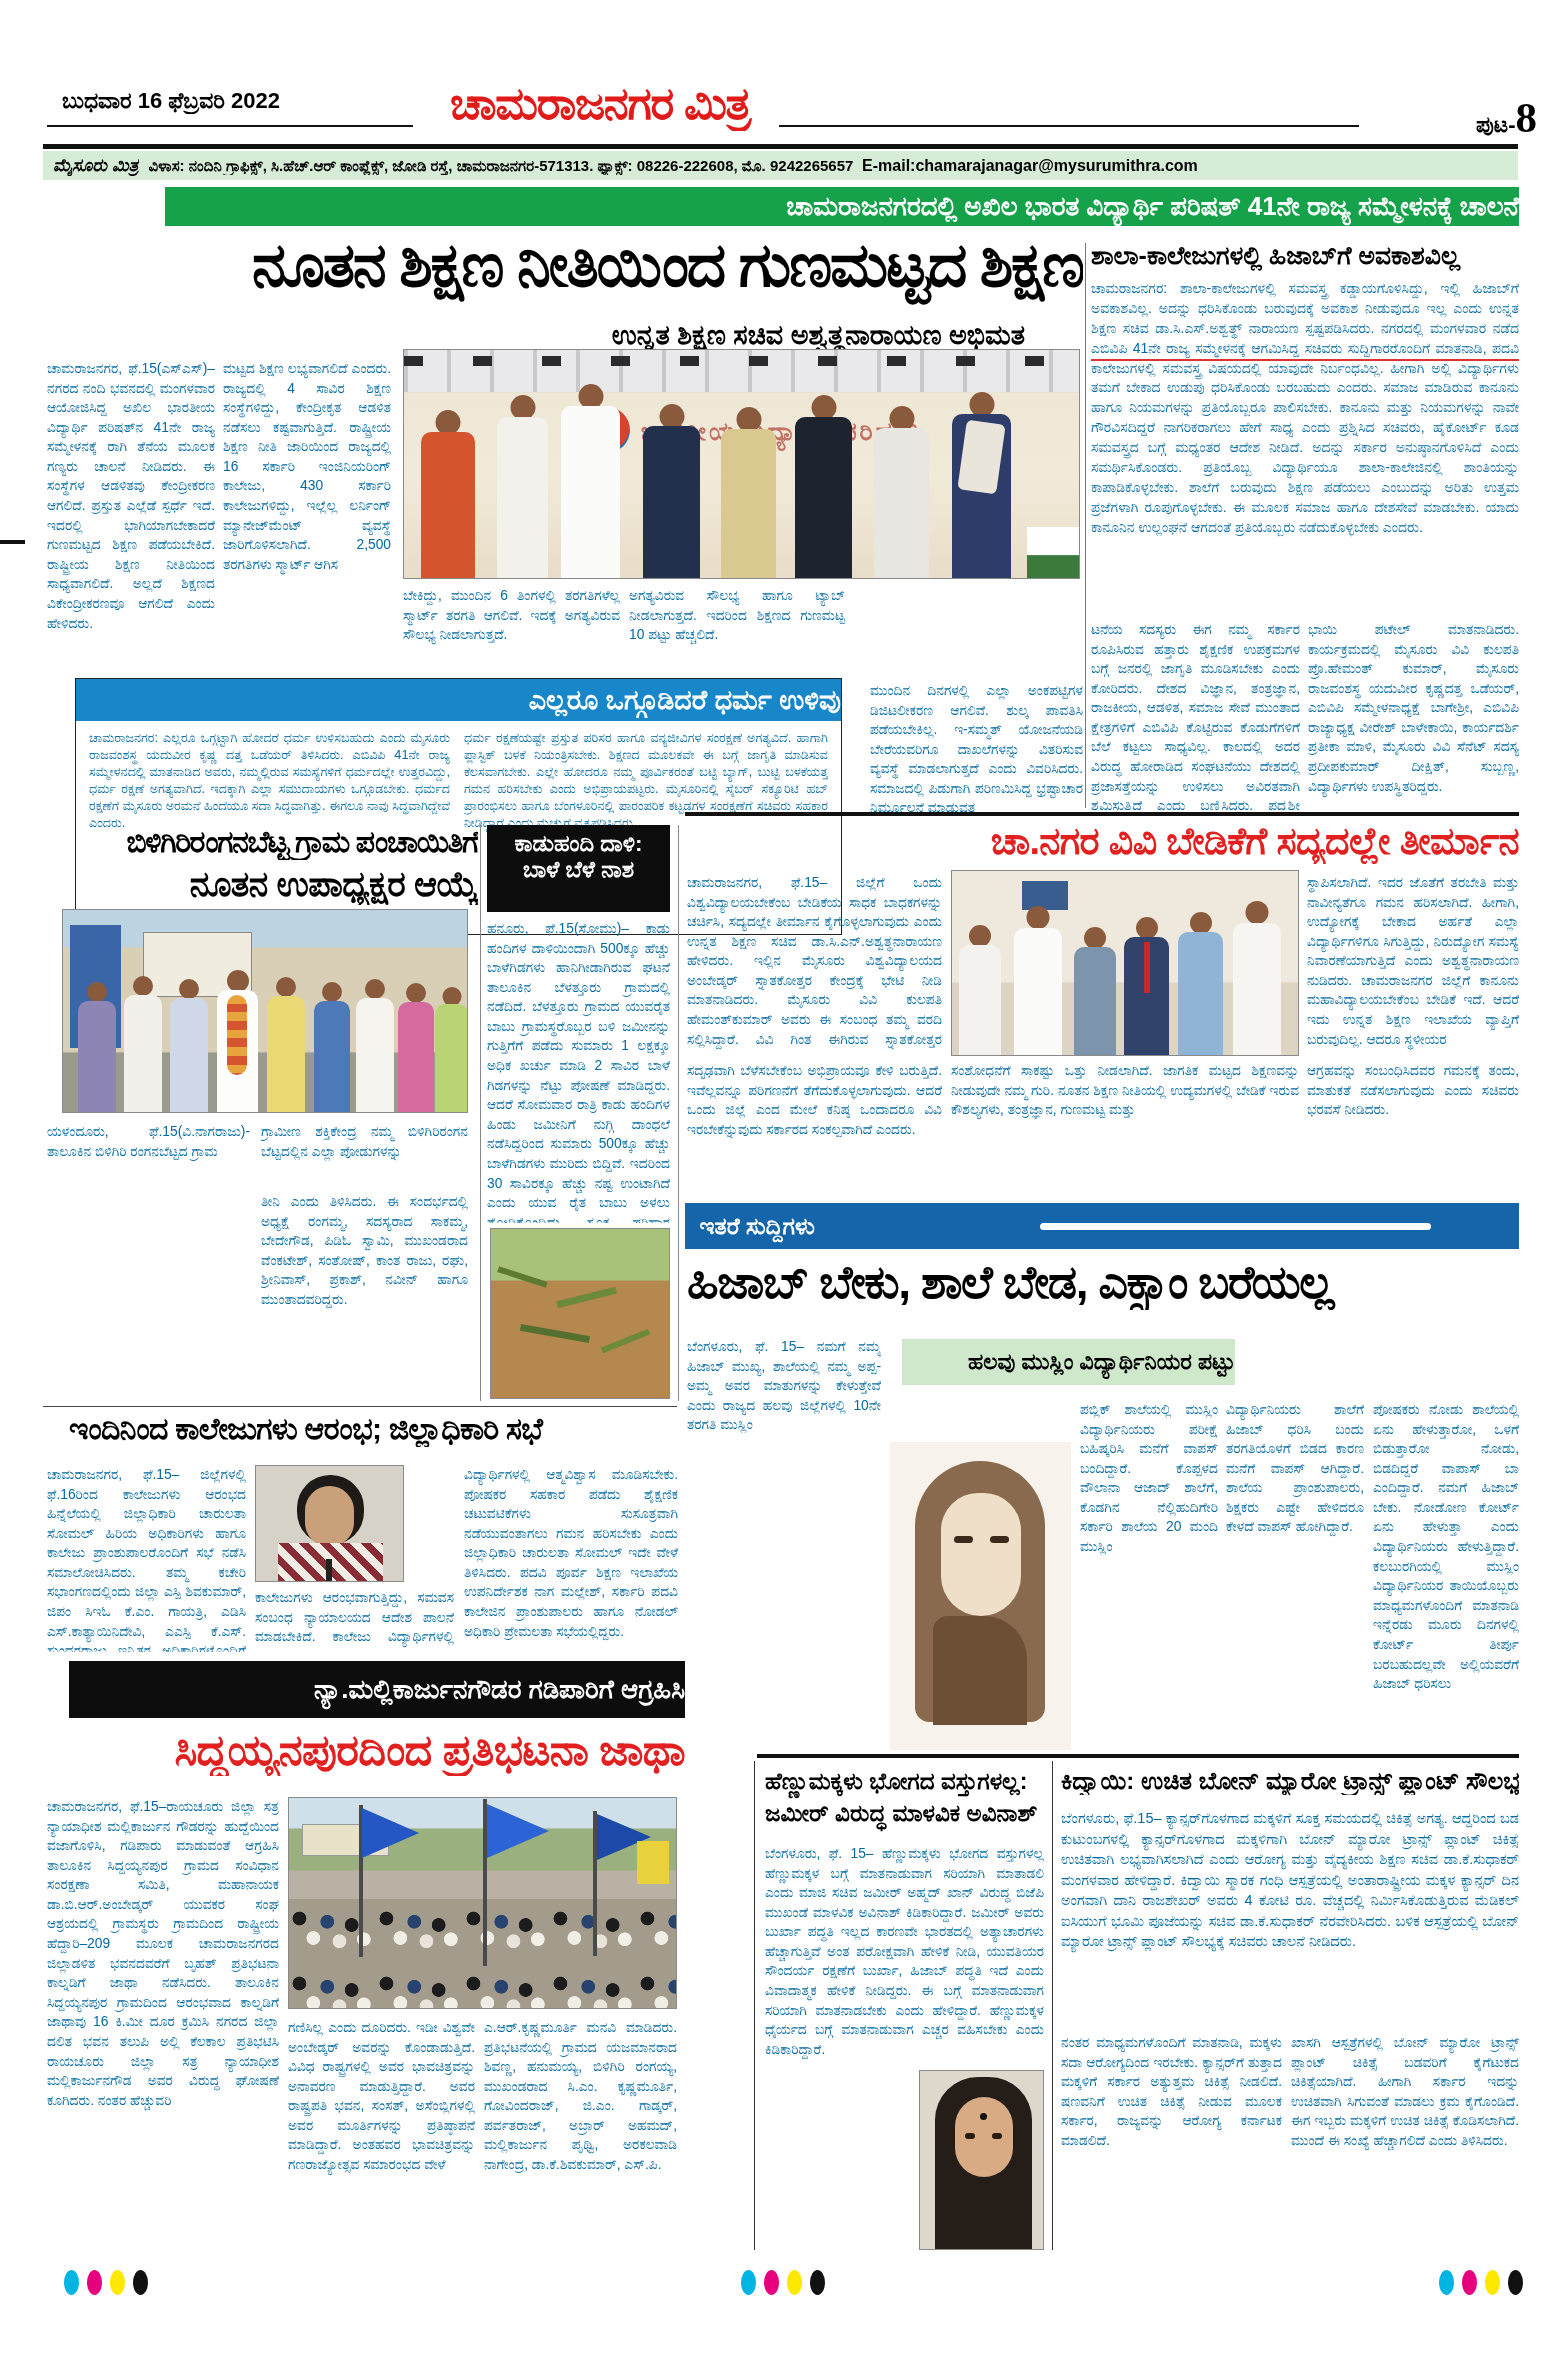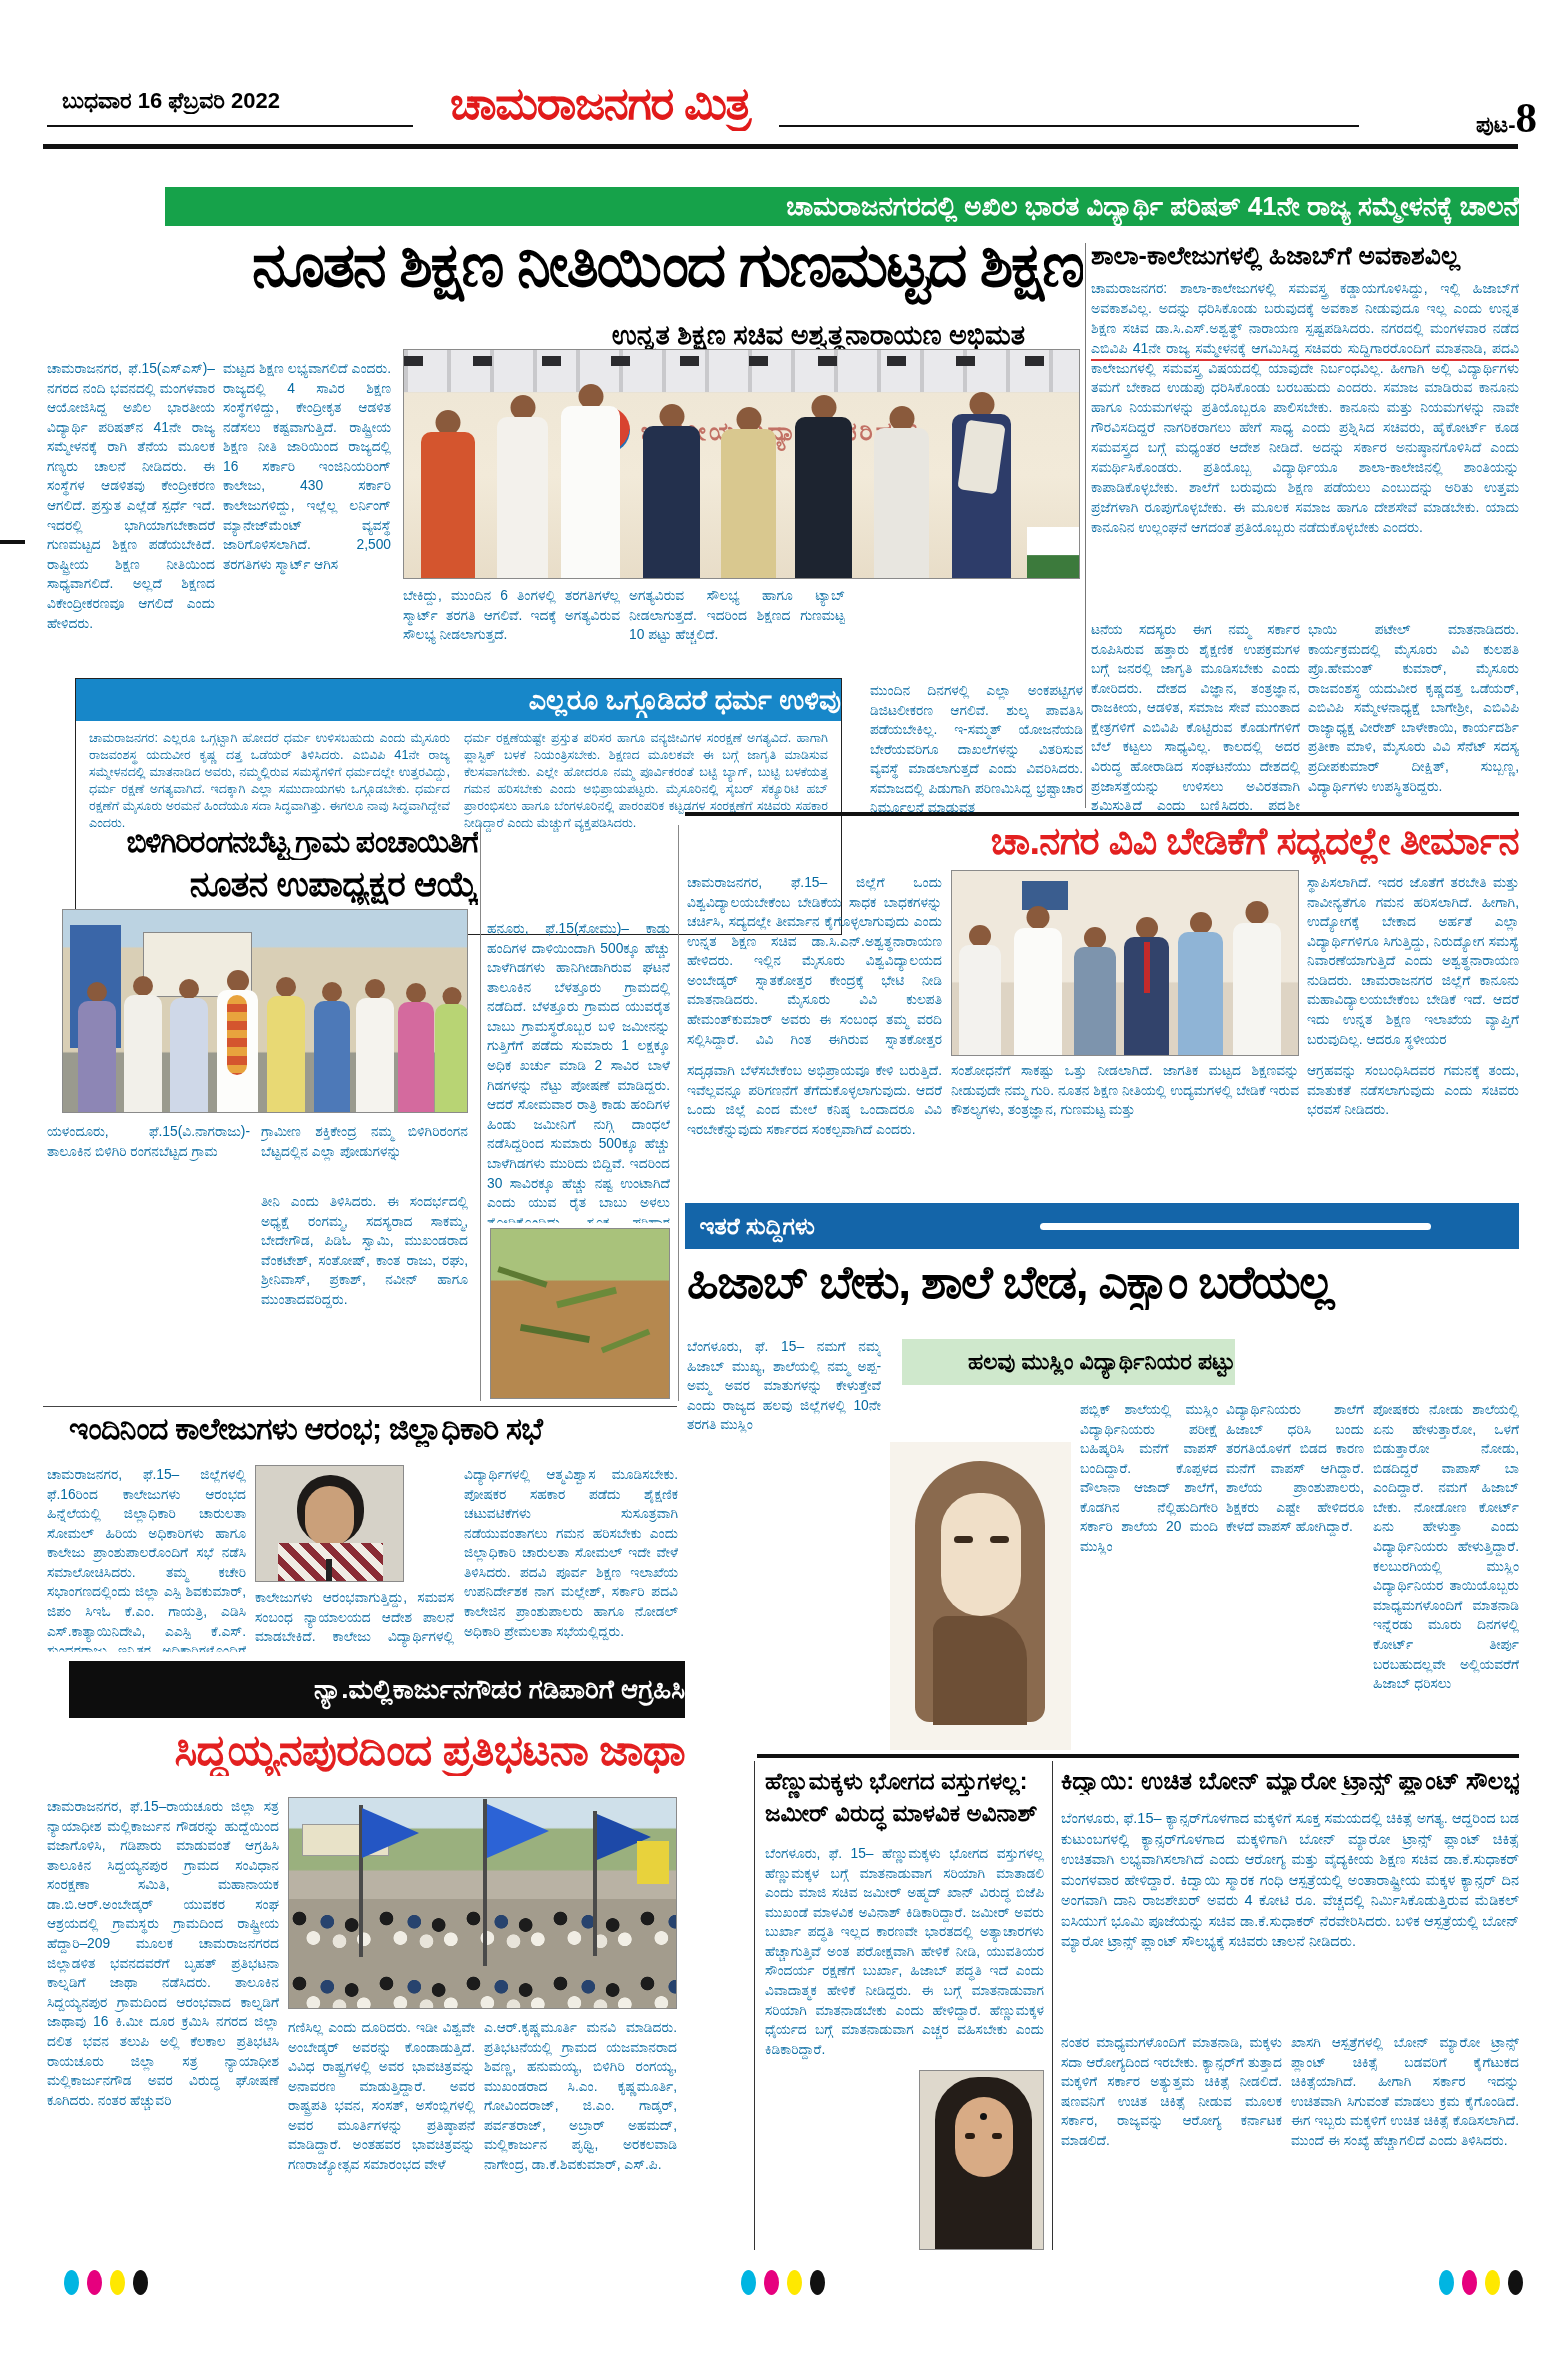--- a/index.html
+++ b/index.html
@@ -27,20 +27,25 @@
 <div id="page">
 
   <div class="abs hl" style="left:62px;top:88px;width:304px;font-size:22px">ಬುಧವಾರ 16 ಫೆಬ್ರವರಿ 2022</div>
   <div class="abs hrule" style="left:47px;top:125px;width:366px;height:2.2px;background:#111"></div>
   <div class="abs hrule" style="left:779px;top:125px;width:580px;height:2.2px;background:#111"></div>
   <div class="abs hl" style="left:419px;top:78px;width:362px;font-size:45px;color:#e11a1a;text-align:center;letter-spacing:-1.4px">ಚಾಮರಾಜನಗರ ಮಿತ್ರ</div>
   <div class="abs" style="left:1370px;top:93px;width:167px;text-align:right">
     <span class="hl" style="font-size:22px">ಪುಟ-</span><span class="hl" style="font-size:43px;font-family:'Liberation Serif',serif">8</span>
   </div>
   <div class="abs" style="left:43px;top:144px;width:1475px;height:5px;background:#111"></div>
+  <div class="abs" style="left:43px;top:151px;width:1475px;height:29px;background:#d7ecd7;display:flex;align-items:center;padding:0 10px;overflow:hidden">
+    <span class="hl" style="font-size:17.4px;font-style:italic;margin-right:10px;white-space:nowrap">ಮೈಸೂರು ಮಿತ್ರ</span>
+    <span class="hl" style="font-size:15px;white-space:nowrap;overflow:hidden">ವಿಳಾಸ: ನಂದಿನಿ ಗ್ರಾಫಿಕ್ಸ್, ಸಿ.ಹೆಚ್.ಆರ್ ಕಾಂಪ್ಲೆಕ್ಸ್, ಜೋಡಿ ರಸ್ತೆ, ಚಾಮರಾಜನಗರ-571313. ಫ್ಯಾಕ್ಸ್: 08226-222608, ಮೊ. 9242265657</span>
+    <span class="hl" style="font-size:16px;margin-left:8.7px;white-space:nowrap">E-mail:chamarajanagar@mysurumithra.com</span>
+  </div>
 
   <div class="abs white hl center" style="left:165px;top:187px;width:1354px;height:39px;background:#16a24a;font-size:26px;line-height:39px">ಚಾಮರಾಜನಗರದಲ್ಲಿ ಅಖಿಲ ಭಾರತ ವಿದ್ಯಾರ್ಥಿ ಪರಿಷತ್ 41ನೇ ರಾಜ್ಯ ಸಮ್ಮೇಳನಕ್ಕೆ ಚಾಲನೆ</div>
 
   <div class="abs hl center" style="left:43px;top:230px;width:1040px;height:81px;font-size:61px;letter-spacing:-2.2px;white-space:nowrap">ನೂತನ ಶಿಕ್ಷಣ ನೀತಿಯಿಂದ ಗುಣಮಟ್ಟದ ಶಿಕ್ಷಣ</div>
   <div class="abs hl center" style="left:402px;top:320px;width:623px;font-size:27px">ಉನ್ನತ ಶಿಕ್ಷಣ ಸಚಿವ ಅಶ್ವತ್ಥನಾರಾಯಣ ಅಭಿಮತ</div>
 
   <div class="abs bodytxt" style="left:47px;top:359px;width:168px;height:446px">ಚಾಮರಾಜನಗರ, ಫೆ.15(ಎಸ್ಎಸ್)– ನಗರದ ನಂದಿ ಭವನದಲ್ಲಿ ಮಂಗಳವಾರ ಆಯೋಜಿಸಿದ್ದ ಅಖಿಲ ಭಾರತೀಯ ವಿದ್ಯಾರ್ಥಿ ಪರಿಷತ್‌ನ 41ನೇ ರಾಜ್ಯ ಸಮ್ಮೇಳನಕ್ಕೆ ರಾಗಿ ತೆನೆಯ ಮೂಲಕ ಗಣ್ಯರು ಚಾಲನೆ ನೀಡಿದರು. ಈ ಸಂಸ್ಥೆಗಳ ಆಡಳಿತವು ಕೇಂದ್ರೀಕರಣ ಆಗಲಿದೆ. ಪ್ರಸ್ತುತ ಎಲ್ಲೆಡೆ ಸ್ಪರ್ಧೆ ಇದೆ. ಇದರಲ್ಲಿ ಭಾಗಿಯಾಗಬೇಕಾದರೆ ಗುಣಮಟ್ಟದ ಶಿಕ್ಷಣ ಪಡೆಯಬೇಕಿದೆ. ರಾಷ್ಟ್ರೀಯ ಶಿಕ್ಷಣ ನೀತಿಯಿಂದ ಸಾಧ್ಯವಾಗಲಿದೆ. ಅಲ್ಲದೆ ಶಿಕ್ಷಣದ ವಿಕೇಂದ್ರೀಕರಣವೂ ಆಗಲಿದೆ ಎಂದು ಹೇಳಿದರು.</div>
   <div class="abs bodytxt" style="left:223px;top:359px;width:168px;height:446px">ಮಟ್ಟದ ಶಿಕ್ಷಣ ಲಭ್ಯವಾಗಲಿದೆ ಎಂದರು. ರಾಜ್ಯದಲ್ಲಿ 4 ಸಾವಿರ ಶಿಕ್ಷಣ ಸಂಸ್ಥೆಗಳಿದ್ದು, ಕೇಂದ್ರೀಕೃತ ಆಡಳಿತ ನಡೆಸಲು ಕಷ್ಟವಾಗುತ್ತಿದೆ. ರಾಷ್ಟ್ರೀಯ ಶಿಕ್ಷಣ ನೀತಿ ಜಾರಿಯಿಂದ ರಾಜ್ಯದಲ್ಲಿ 16 ಸರ್ಕಾರಿ ಇಂಜಿನಿಯರಿಂಗ್ ಕಾಲೇಜು, 430 ಸರ್ಕಾರಿ ಕಾಲೇಜುಗಳಿದ್ದು, ಇಲ್ಲೆಲ್ಲ ಲರ್ನಿಂಗ್ ಮ್ಯಾನೇಜ್‌ಮೆಂಟ್ ವ್ಯವಸ್ಥೆ ಜಾರಿಗೊಳಿಸಲಾಗಿದೆ. 2,500 ತರಗತಿಗಳು ಸ್ಮಾರ್ಟ್ ಆಗಿಸ</div>
 
   <div class="photo" style="left:403px;top:349px;width:677px;height:230px;background:linear-gradient(180deg,#e8e8ea 0%,#dcd9d2 18%,#efe7d6 19%,#f2ead9 55%,#e8ddc8 100%)">
@@ -145,20 +150,24 @@
     <div class="person" style="left:372px;width:33px;height:125px">
         <div class="head" style="width:19px;height:19px"></div>
         <div class="torso" style="background:#b8d474;top:17.4px"></div>
       </div>
   </div>
   <div class="abs bodytxt" style="left:47px;top:1122px;width:203px;height:64px">ಯಳಂದೂರು, ಫೆ.15(ವಿ.ನಾಗರಾಜು)- ತಾಲೂಕಿನ ಬಿಳಿಗಿರಿ ರಂಗನಬೆಟ್ಟದ ಗ್ರಾಮ</div>
   <div class="abs bodytxt" style="left:261px;top:1122px;width:207px;height:64px">ಗ್ರಾಮೀಣ ಶಕ್ತಿಕೇಂದ್ರ ನಮ್ಮ ಬಿಳಿಗಿರಿರಂಗನ ಬೆಟ್ಟದಲ್ಲಿನ ಎಲ್ಲಾ ಪೋಡುಗಳನ್ನು</div>
   <div class="abs bodytxt" style="left:261px;top:1192px;width:207px;height:209px">ತೀನಿ ಎಂದು ತಿಳಿಸಿದರು. ಈ ಸಂದರ್ಭದಲ್ಲಿ ಅಧ್ಯಕ್ಷೆ ರಂಗಮ್ಮ, ಸದಸ್ಯರಾದ ಸಾಕಮ್ಮ, ಬೇದೇಗೌಡ, ಪಿಡಿಓ ಸ್ವಾಮಿ, ಮುಖಂಡರಾದ ವೆಂಕಟೇಶ್, ಸಂತೋಷ್, ಕಾಂತ ರಾಜು, ರಘು, ಶ್ರೀನಿವಾಸ್, ಪ್ರಕಾಶ್, ನವೀನ್ ಹಾಗೂ ಮುಂತಾದವರಿದ್ದರು.</div>
 
   <div class="vrule" style="left:480px;top:825px;height:576px;width:0.7px;background:#888"></div>
+  <div class="abs" style="left:487px;top:825px;width:183px;height:87px;background:#0d0d0d;color:#fff;text-align:center;padding-top:5.8px">
+    <div class="hl white" style="font-size:22.5px">ಕಾಡುಹಂದಿ ದಾಳಿ:</div>
+    <div class="hl white" style="font-size:22.5px">ಬಾಳೆ ಬೆಳೆ ನಾಶ</div>
+  </div>
   <div class="abs bodytxt" style="left:487px;top:919px;width:183px;height:304px">ಹನೂರು, ಫೆ.15(ಸೋಮು)– ಕಾಡು ಹಂದಿಗಳ ದಾಳಿಯಿಂದಾಗಿ 500ಕ್ಕೂ ಹೆಚ್ಚು ಬಾಳೆಗಿಡಗಳು ಹಾನಿಗೀಡಾಗಿರುವ ಘಟನೆ ತಾಲೂಕಿನ ಬೆಳತ್ತೂರು ಗ್ರಾಮದಲ್ಲಿ ನಡೆದಿದೆ. ಬೆಳತ್ತೂರು ಗ್ರಾಮದ ಯುವರೈತ ಬಾಬು ಗ್ರಾಮಸ್ಥರೊಬ್ಬರ ಬಳಿ ಜಮೀನನ್ನು ಗುತ್ತಿಗೆಗೆ ಪಡೆದು ಸುಮಾರು 1 ಲಕ್ಷಕ್ಕೂ ಅಧಿಕ ಖರ್ಚು ಮಾಡಿ 2 ಸಾವಿರ ಬಾಳೆ ಗಿಡಗಳನ್ನು ನೆಟ್ಟು ಪೋಷಣೆ ಮಾಡಿದ್ದರು. ಆದರೆ ಸೋಮವಾರ ರಾತ್ರಿ ಕಾಡು ಹಂದಿಗಳ ಹಿಂಡು ಜಮೀನಿಗೆ ನುಗ್ಗಿ ದಾಂಧಲೆ ನಡೆಸಿದ್ದರಿಂದ ಸುಮಾರು 500ಕ್ಕೂ ಹೆಚ್ಚು ಬಾಳೆಗಿಡಗಳು ಮುರಿದು ಬಿದ್ದಿವೆ. ಇದರಿಂದ 30 ಸಾವಿರಕ್ಕೂ ಹೆಚ್ಚು ನಷ್ಟ ಉಂಟಾಗಿದೆ ಎಂದು ಯುವ ರೈತ ಬಾಬು ಅಳಲು ತೋಡಿಕೊಂಡಿದ್ದು, ಸೂಕ್ತ ಪರಿಹಾರ ಕಲ್ಪಿಸುವಂತೆ ಅರಣ್ಯ ಇಲಾಖೆ ಅಧಿಕಾರಿಗಳಿಗೆ ಮನವಿ ಮಾಡಿದ್ದಾರೆ.</div>
   <div class="photo" style="left:490px;top:1228px;width:180px;height:171px;background:linear-gradient(180deg,#a9c27b 0 30%,#b5884f 31% 100%)">
     <div class="abs" style="left:5.8px;top:45px;width:51px;height:5.8px;background:#5d7a33;transform:rotate(18deg)"></div>
     <div class="abs" style="left:65px;top:65px;width:61px;height:6.5px;background:#6b8a3a;transform:rotate(-14deg)"></div>
     <div class="abs" style="left:29px;top:101px;width:70px;height:6.5px;background:#55702e;transform:rotate(10deg)"></div>
     <div class="abs" style="left:109px;top:109px;width:51px;height:5.8px;background:#6b8a3a;transform:rotate(-22deg)"></div>
   </div>
 
   <div class="vrule" style="left:678px;top:825px;height:576px;width:0.7px;background:#888"></div>
   <div class="abs hl center" style="left:685px;top:820px;width:834px;font-size:38px;color:#e32020;letter-spacing:-0.7px;white-space:nowrap;overflow:hidden">ಚಾ.ನಗರ ವಿವಿ ಬೇಡಿಕೆಗೆ ಸದ್ಯದಲ್ಲೇ ತೀರ್ಮಾನ</div>

